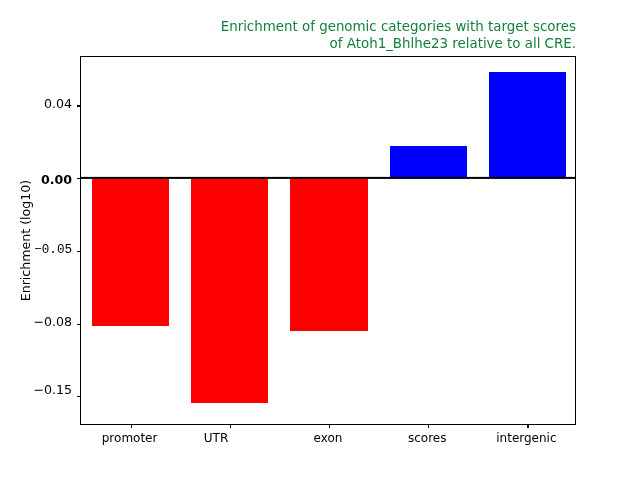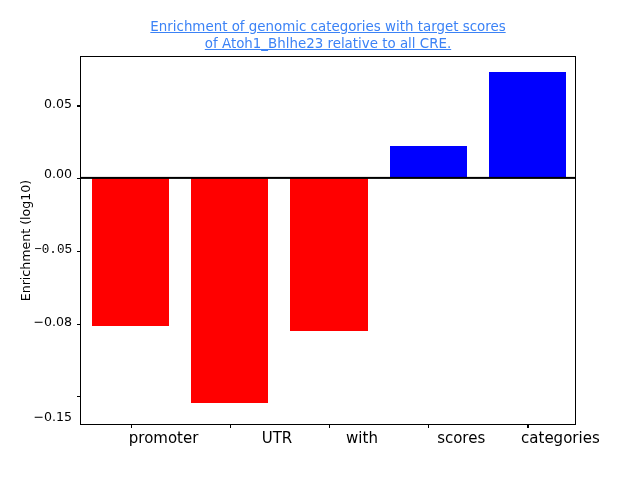--- a/index.html
+++ b/index.html
@@ -22,26 +22,25 @@
     width: 640px;
     height: 480px;
   }
 
   
   #chart-title {
     position: absolute;
     left: 80px;
     top: 18px;
     width: 496px;
-    text-align: center;
+    text-align: right;
     font-size: 13.4px;
     line-height: 17px;
     white-space: pre-line;
-    color: #3b82f6;
-    text-decoration: underline;
+    color: #15803d;
   }
 
   
   #plot-area {
     position: absolute;
     left: 80px;
     top: 56px;
     width: 496px;
     height: 369px;
     border: 1.1px solid #000000;
@@ -106,26 +105,25 @@
     position: absolute;
     left: 80px;
     top: 431px;
     width: 496px;
     height: 20px;
   }
   .xtl {
     position: absolute;
     top: 0;
     text-align: center;
-    font-size: 15px;
+    font-size: 12px;
     line-height: 14px;
     color: #000000;
     white-space: nowrap;
     transform: translateX(-50%);
-    margin-left: 34px;
   }
 
   
   #y-axis-label {
     position: absolute;
     left: 0px;
     top: 0px;
     width: 369px;
     height: 16px;
     transform-origin: 0 0;
@@ -164,30 +162,30 @@
     <div id="x-tick-marks">
         <div class="x-tick-mark" style="left: 49.6px;"></div>
         <div class="x-tick-mark" style="left: 148.8px;"></div>
         <div class="x-tick-mark" style="left: 248px;"></div>
         <div class="x-tick-mark" style="left: 347.2px;"></div>
         <div class="x-tick-mark" style="left: 446.4px;"></div>
       </div>
   </div>
 
   <div id="y-ticks-labels">
-      <div class="ytl" style="top: 98.1149px;">0.05</div>
-      <div class="ytl" style="top: 168px;">0.00</div>
+      <div class="ytl" style="top: 98.1149px;">0.04</div>
+      <div class="ytl" style="top: 174px; font-weight: bold;">0.00</div>
       <div class="ytl" style="top: 243.505px; font-family: Liberation Mono, monospace;">−0.05</div>
       <div class="ytl" style="top: 316.2px;">−0.08</div>
-      <div class="ytl" style="top: 411px;">−0.15</div>
+      <div class="ytl" style="top: 384px;">−0.15</div>
     </div>
 
   <div id="x-tick-labels">
       <div class="xtl" style="left: 49.6px;">promoter</div>
-      <div class="xtl" style="left: 163px;">UTR</div>
-      <div class="xtl" style="left: 248px;">with</div>
+      <div class="xtl" style="left: 136px;">UTR</div>
+      <div class="xtl" style="left: 248px;">exon</div>
       <div class="xtl" style="left: 347.2px;">scores</div>
-      <div class="xtl" style="left: 446.4px;">categories</div>
+      <div class="xtl" style="left: 446.4px;">intergenic</div>
     </div>
 
   <div id="y-axis-label">Enrichment (log10)</div>
 
 </div>
 
 </body></html>

